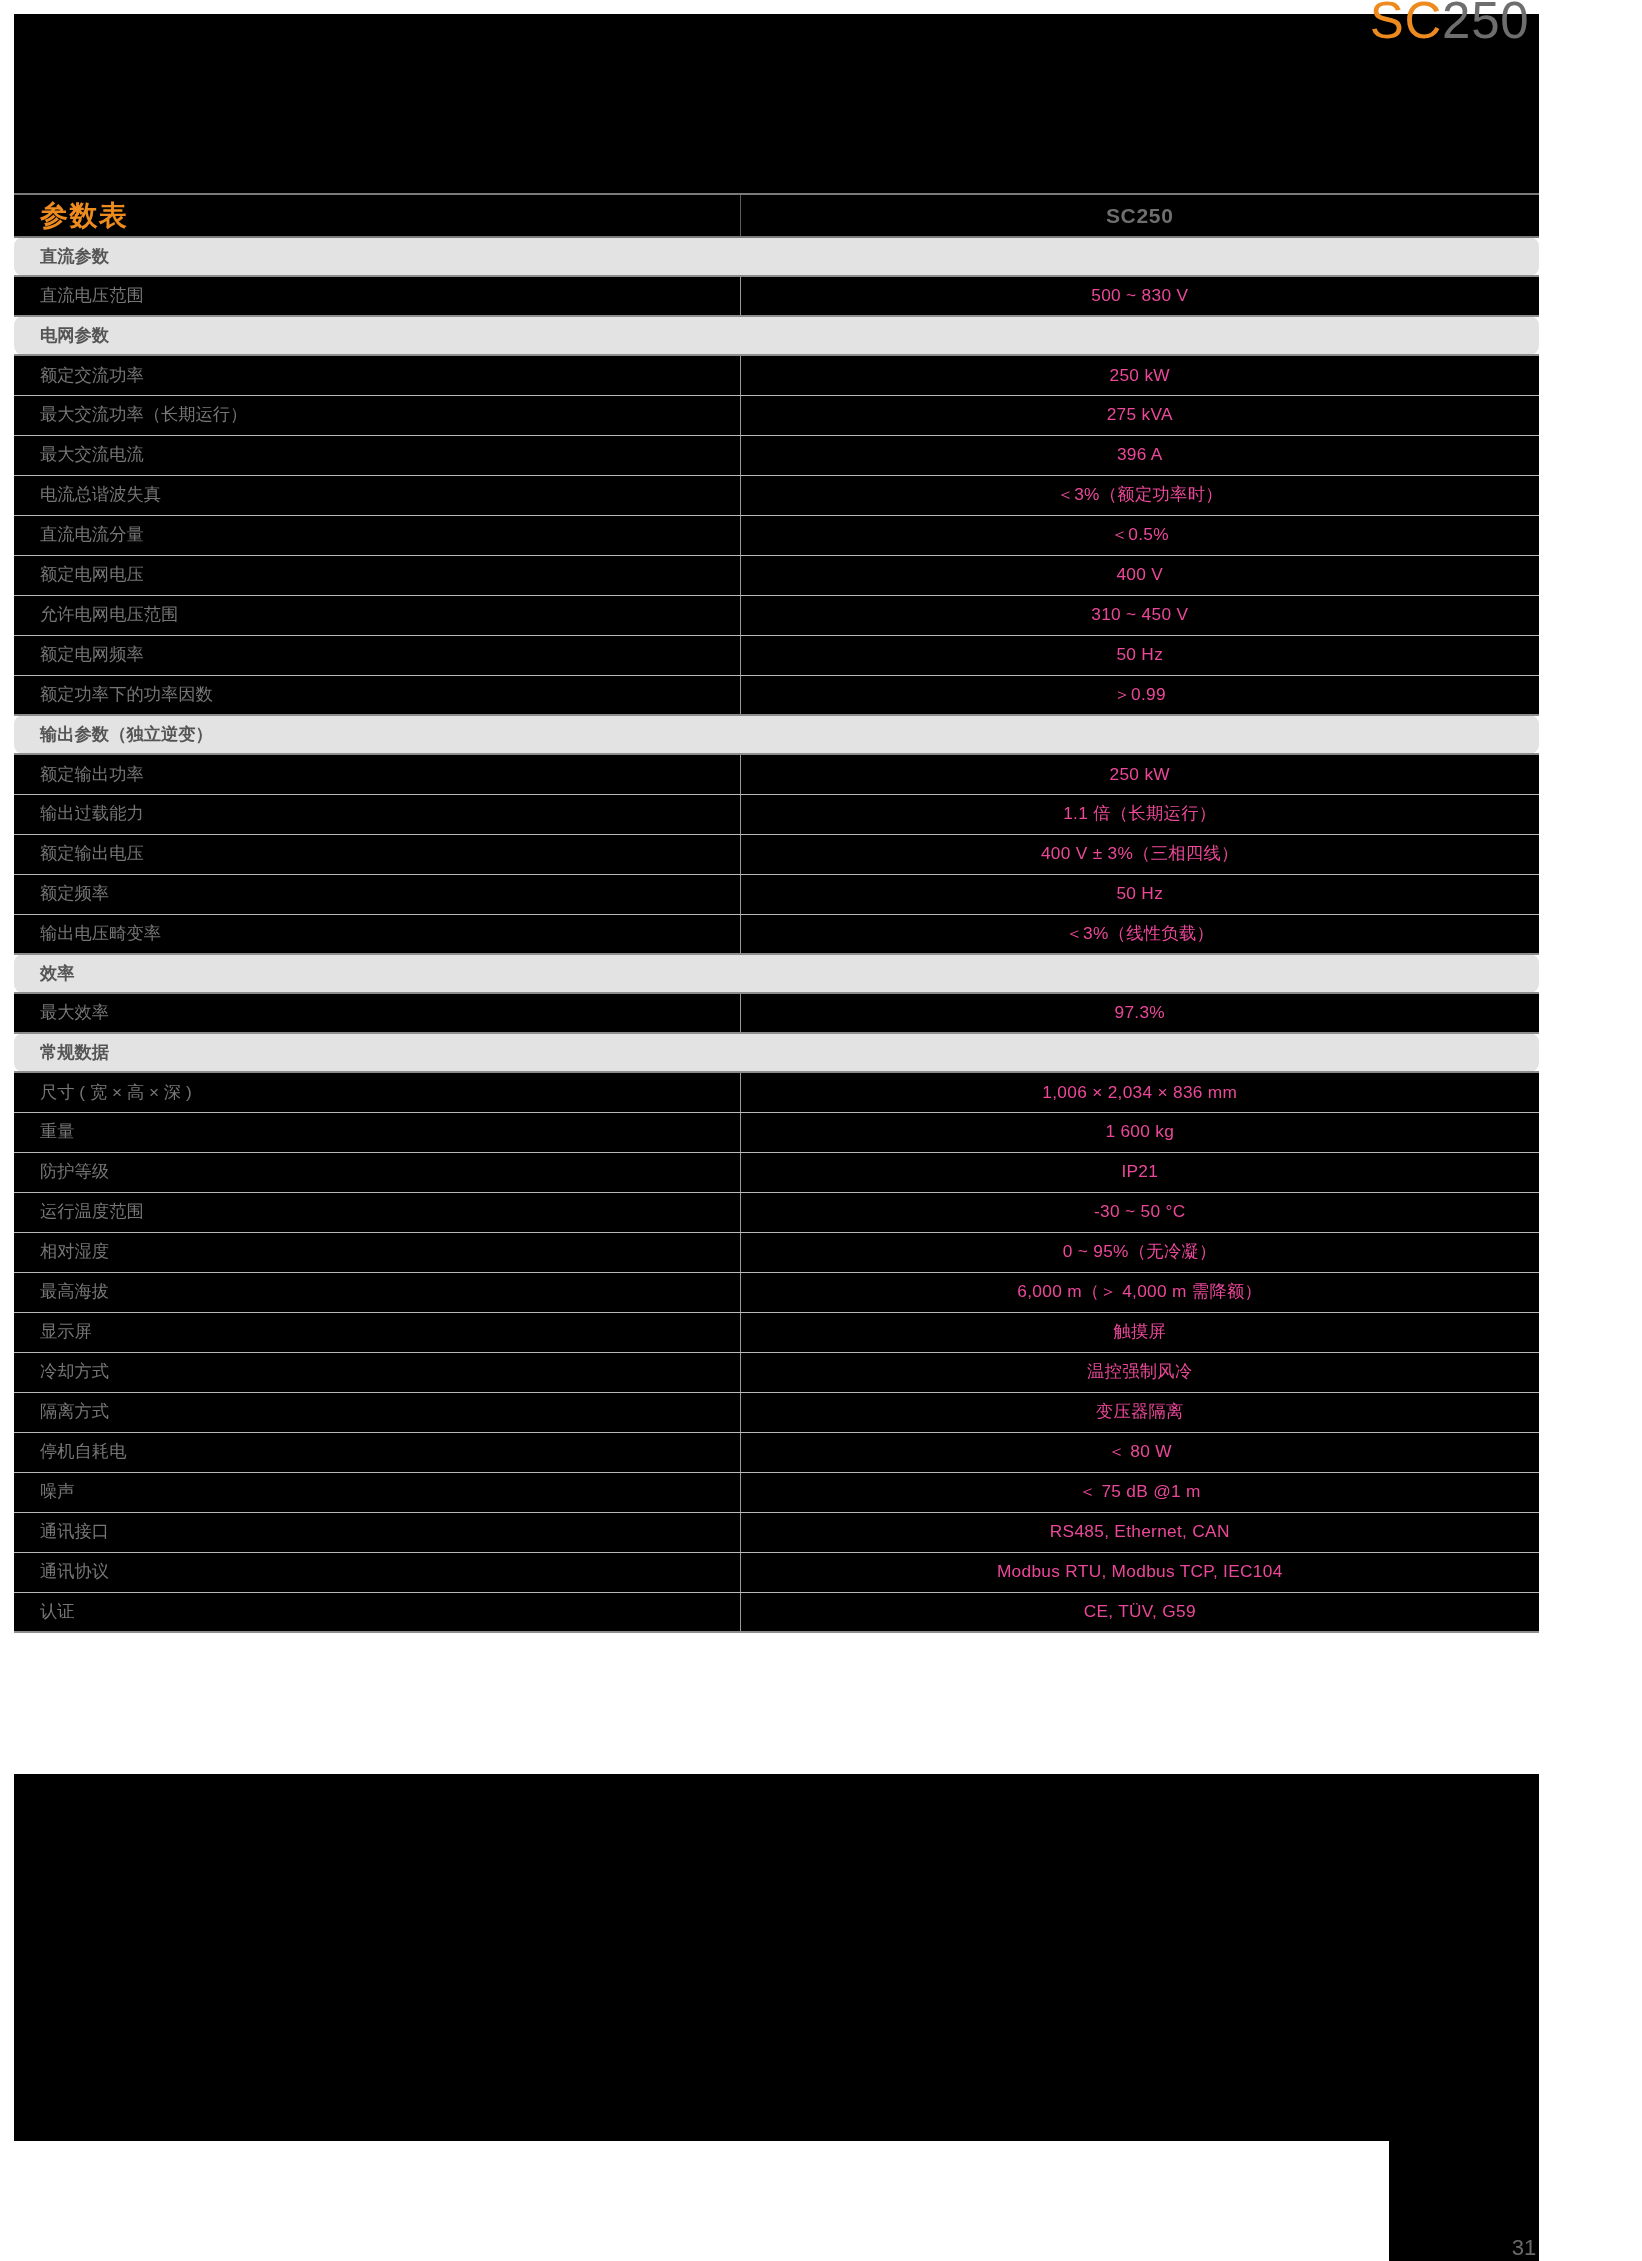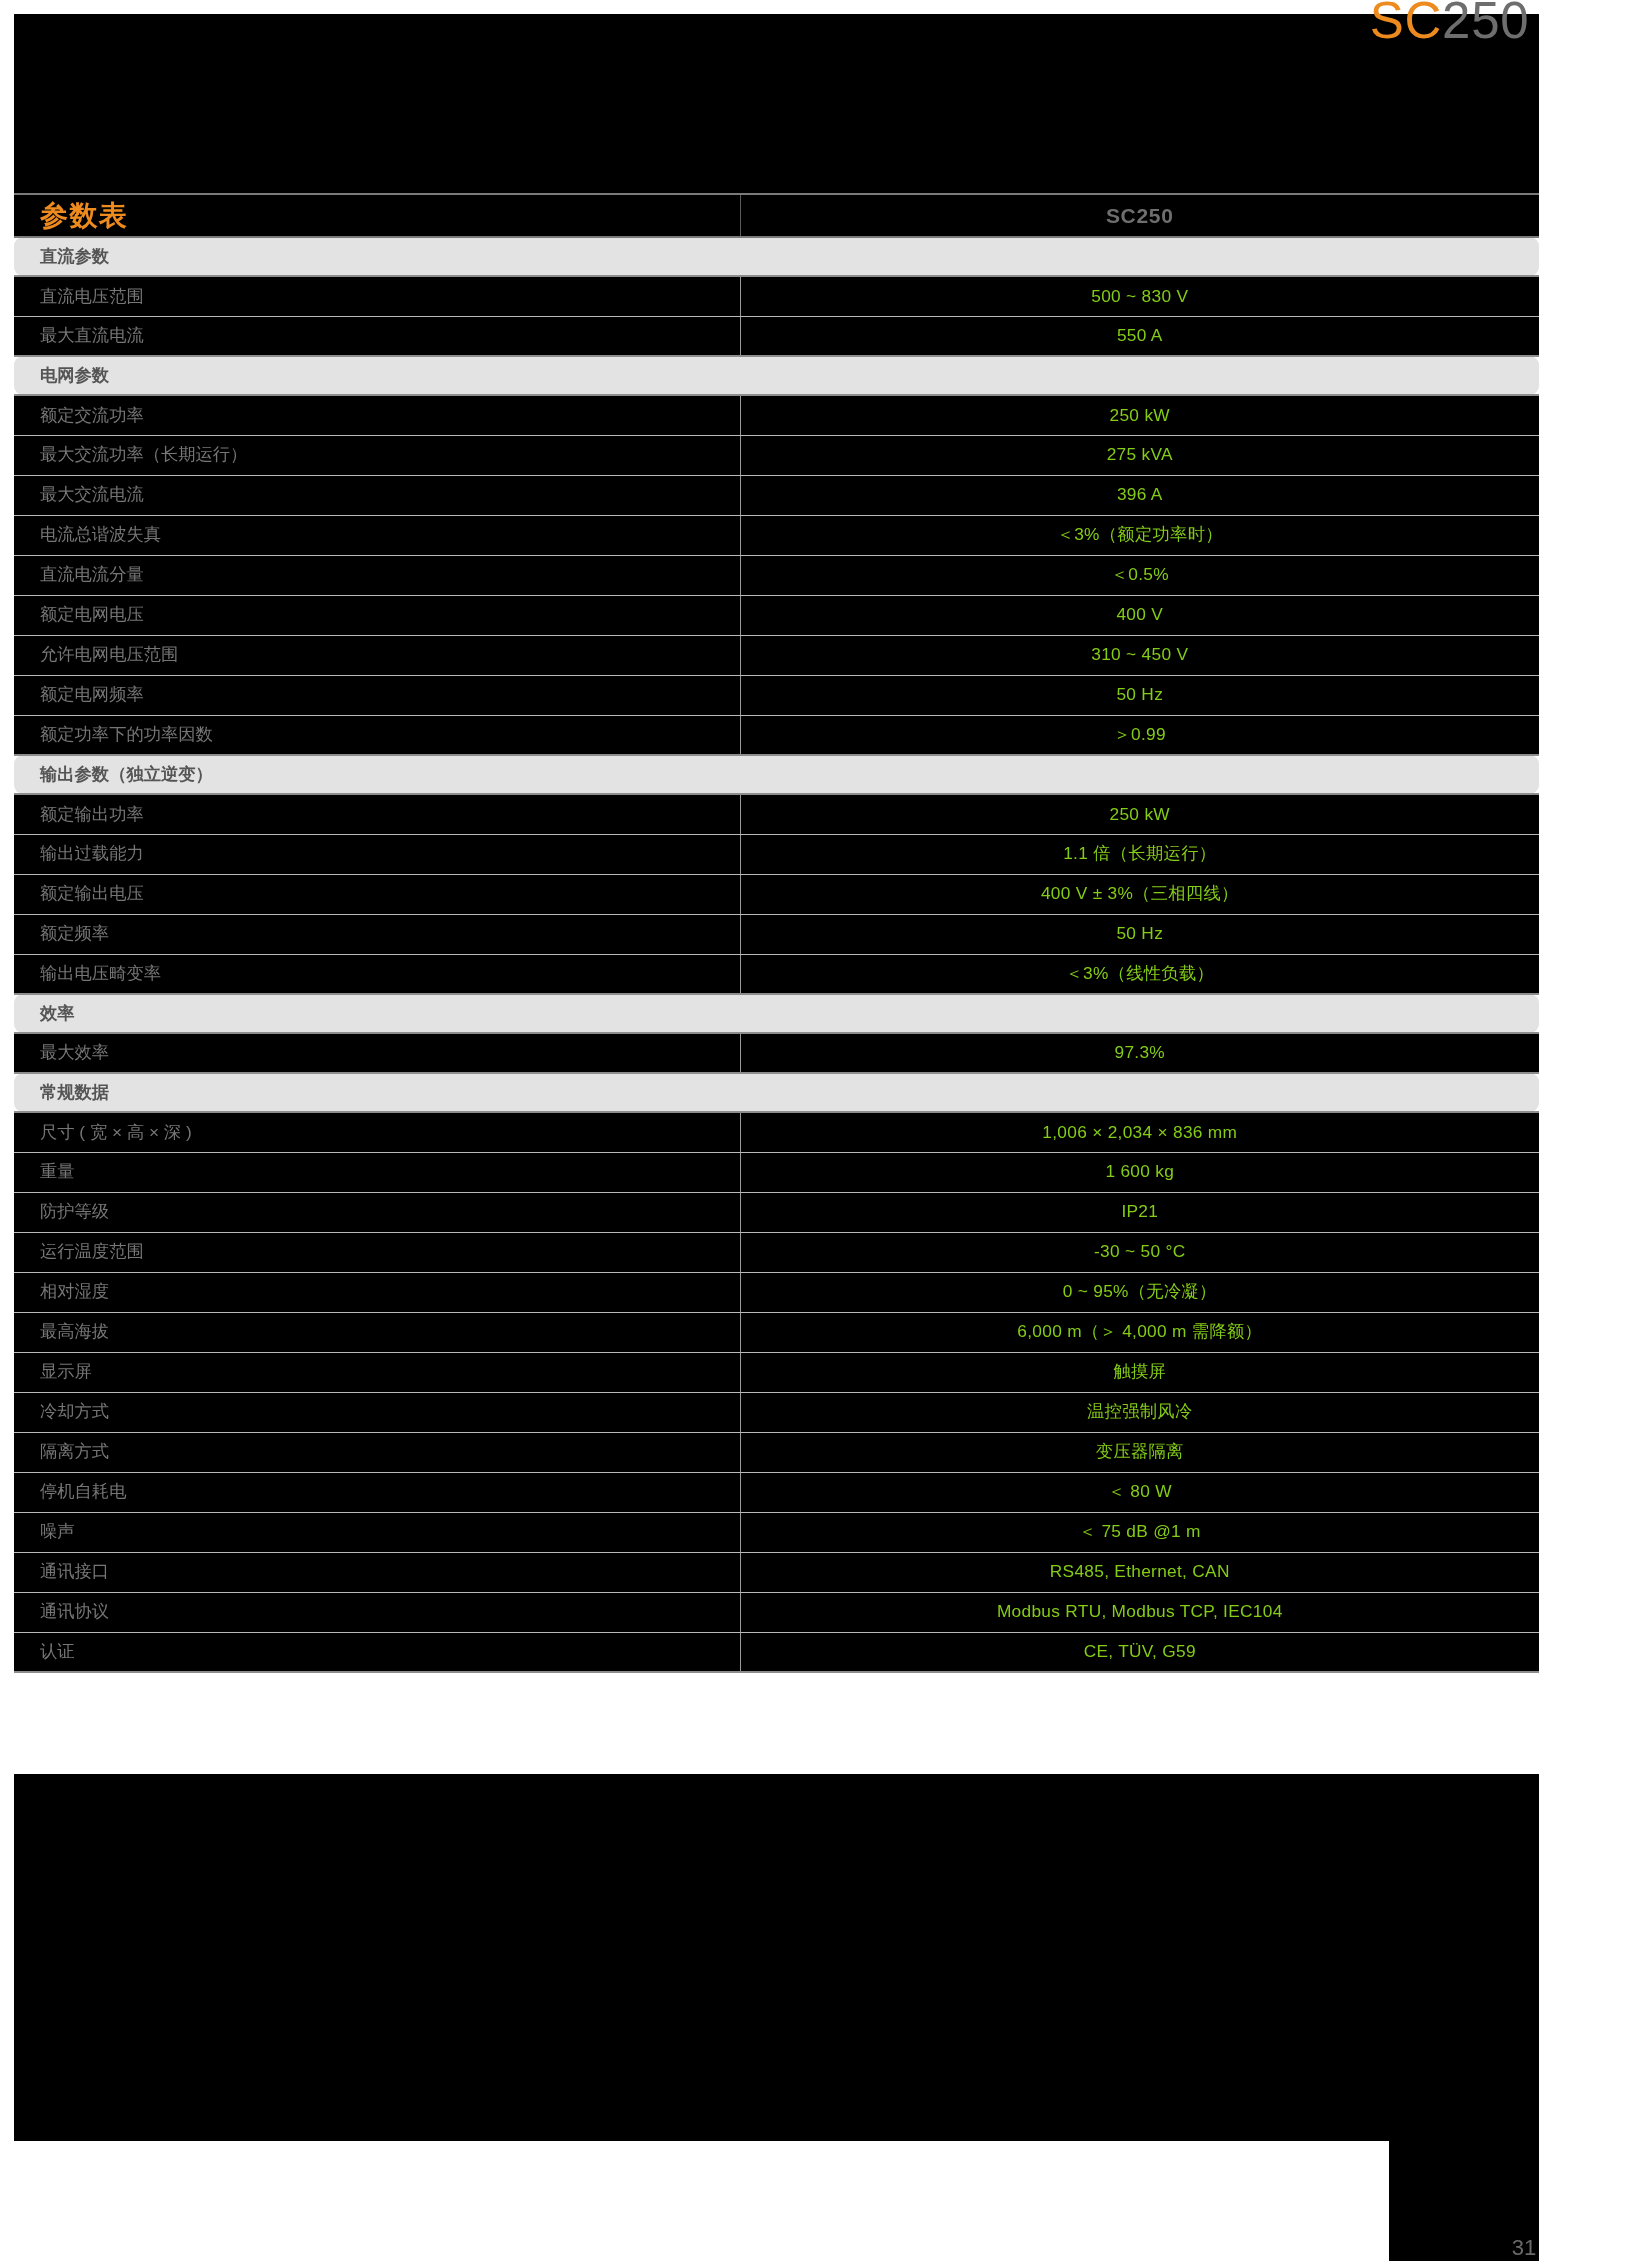--- a/index.html
+++ b/index.html
@@ -148,21 +148,21 @@
     padding-left: 26px;
   }
   tr.data-row td.d-value { text-align: center; }
   .label-text {
     color: #767676;
     font-size: 17.3px;
     font-weight: 400;
     line-height: 1;
   }
   .value-text {
-    color: #84cc16;
+    color: #ec4899;
     font-size: 17.3px;
     font-weight: 300;
     line-height: 1;
     letter-spacing: 0.3px;
   }
   
   tr.data-row.last-row td { border-bottom: 2.1px solid #8d8d8d; }
 </style>
 </head>
 <body>
@@ -185,24 +185,20 @@
           <td class="t-label"><span class="title-text">参数表</span></td>
           <td class="t-value"><span class="model-text">SC250</span></td>
         </tr>
         <tr class="section-row">
           <td colspan="2"><span class="section-text">直流参数</span></td>
         </tr>
         <tr class="data-row">
           <td class="d-label"><span class="label-text">直流电压范围</span></td>
           <td class="d-value"><span class="value-text">500 ~ 830 V</span></td>
         </tr>
-        <tr class="data-row">
-          <td class="d-label"><span class="label-text">最大直流电流</span></td>
-          <td class="d-value"><span class="value-text">550 A</span></td>
-        </tr>
         <tr class="section-row">
           <td colspan="2"><span class="section-text">电网参数</span></td>
         </tr>
         <tr class="data-row">
           <td class="d-label"><span class="label-text">额定交流功率</span></td>
           <td class="d-value"><span class="value-text">250 kW</span></td>
         </tr>
         <tr class="data-row">
           <td class="d-label"><span class="label-text">最大交流功率（长期运行）</span></td>
           <td class="d-value"><span class="value-text">275 kVA</span></td>

